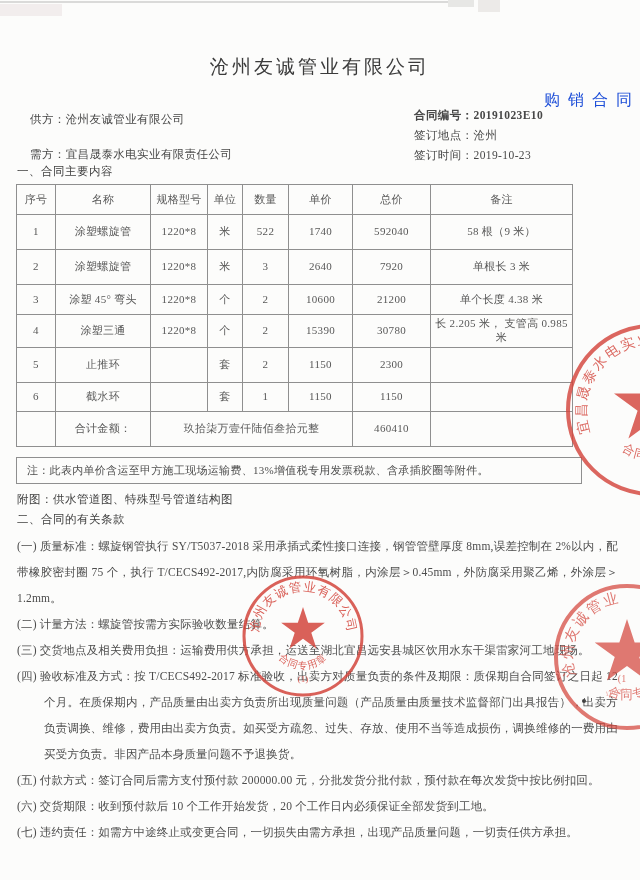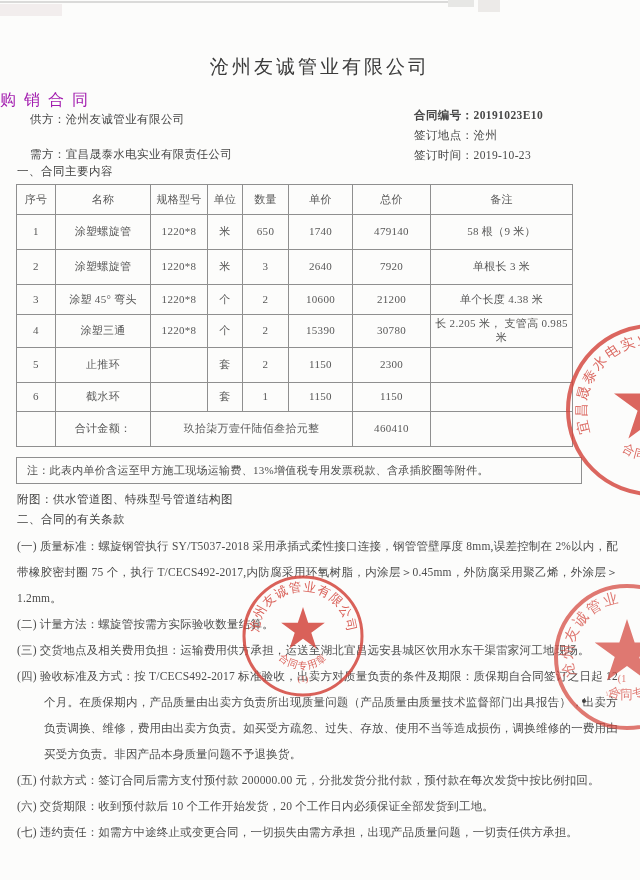--- a/index.html
+++ b/index.html
@@ -7,22 +7,22 @@
         font-family:"Liberation Serif","DejaVu Serif",serif;color:#4a4a4a;}
   
   .scan-topline{position:absolute;left:0;top:1px;width:452px;height:2px;background:#bdbdbd;opacity:.55;}
   .scan-smudge-tl{position:absolute;left:0;top:4px;width:62px;height:12px;background:#f2eded;}
   .scan-mark-tr1{position:absolute;left:448px;top:0;width:26px;height:7px;background:#e7e7e5;}
   .scan-mark-tr2{position:absolute;left:478px;top:0;width:22px;height:12px;background:#eceae8;}
   .scan-speck{position:absolute;left:582px;top:699px;width:4px;height:4px;background:#3c3c3c;border-radius:50%;}
 
   .doc-title{position:absolute;left:0;top:54px;width:100%;text-align:center;
              font-size:19px;letter-spacing:3px;color:#3b3b3b;}
-  .doc-subtitle{position:absolute;left:0;top:90px;width:100%;text-align:left;
-                font-size:16px;letter-spacing:8px;color:#a21caf;}
+  .doc-subtitle{position:absolute;left:0;top:90px;width:100%;text-align:right;
+                font-size:16px;letter-spacing:8px;color:#1d4ed8;}
 
   .meta{position:absolute;font-size:11.5px;color:#474747;letter-spacing:.4px;white-space:nowrap;}
   .m-supplier{left:30px;top:112px;}
   .m-buyer{left:30px;top:147px;}
   .m-cno{left:414px;top:108px;font-weight:bold;}
   .m-place{left:414px;top:128px;}
   .m-date{left:414px;top:148px;}
 
   .sec-heading{position:absolute;font-size:11.5px;color:#3f3f3f;letter-spacing:.5px;}
   .h-sec1{left:17px;top:164px;}
@@ -93,23 +93,23 @@
       <th>数量</th>
       <th>单价</th>
       <th>总价</th>
       <th>备注</th>
     </tr>
     <tr class="r0">
       <td>1</td>
       <td>涂塑螺旋管</td>
       <td>1220*8</td>
       <td>米</td>
-      <td>650</td>
+      <td>522</td>
       <td>1740</td>
-      <td>479140</td>
+      <td>592040</td>
       <td>58 根（9 米）</td>
     </tr>
     <tr class="r1">
       <td>2</td>
       <td>涂塑螺旋管</td>
       <td>1220*8</td>
       <td>米</td>
       <td>3</td>
       <td>2640</td>
       <td>7920</td>

